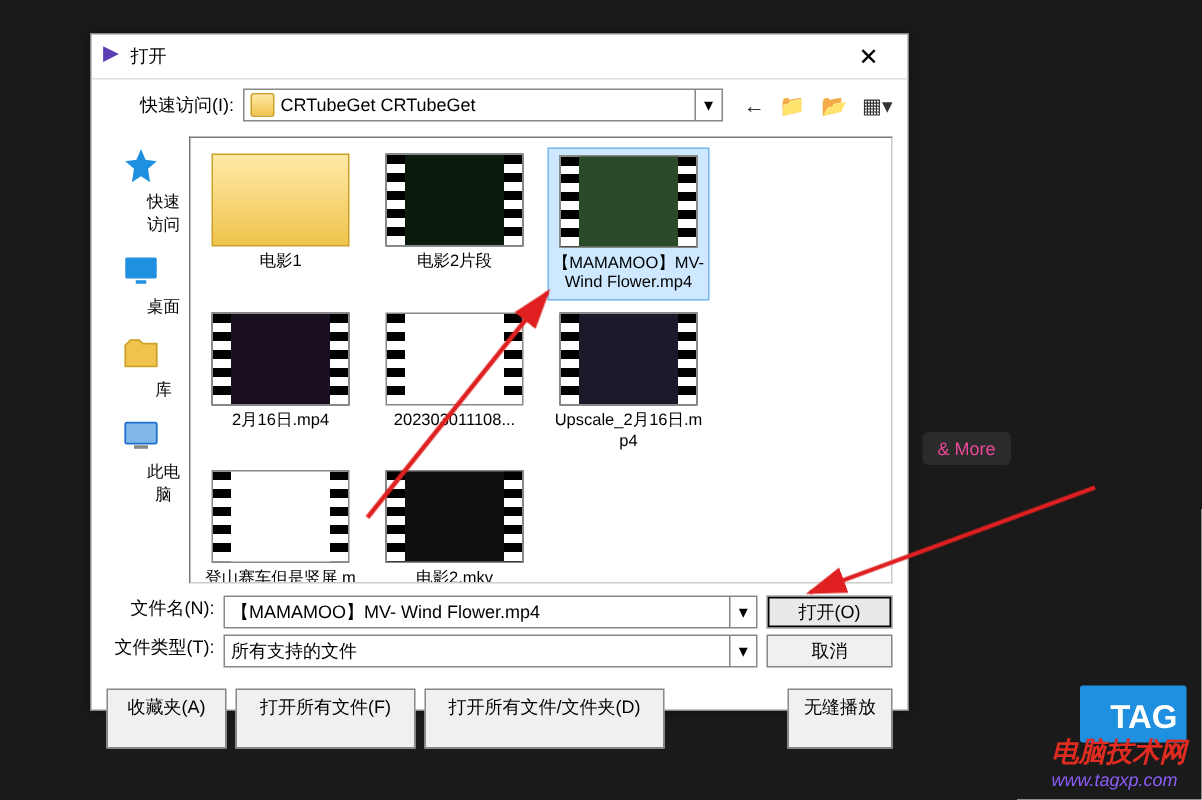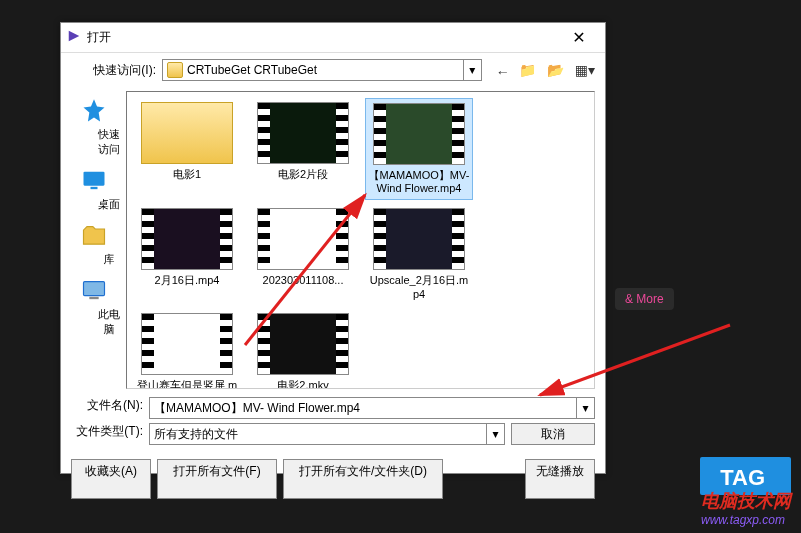--- a/index.html
+++ b/index.html
@@ -190,21 +190,21 @@
   }
   .watermark .wm1 { color:#e02b20; font-size:18px; font-weight:bold; font-style:italic; }
   .watermark .wm2 { color:#8b5cf6; font-size:12px; font-style:italic; }
   .tag-badge {
     position:absolute;
     right:10px; bottom:38px;
     background:#1f8fe0;
     color:#fff;
     font-size:22px;
     font-weight:bold;
-    padding:8px 26px 4px 20px;
+    padding:8px 6px 4px 20px;
     border-radius:2px;
   }
   .arrow {
     position:absolute;
     pointer-events:none;
   }
   .arrow svg { overflow:visible; }
 </style>
 </head>
 <body>
@@ -310,20 +310,21 @@
     </div>
   </div>
 
   <div class="form-rows">
     <div class="form-row">
       <span class="flabel">文件名(N):</span>
       <div class="fcombo">
         <span style="flex:1">【MAMAMOO】MV- Wind Flower.mp4</span>
         <span class="dd">▾</span>
       </div>
+      <div class="btn">打开(O)</div>
     </div>
     <div class="form-row">
       <span class="flabel">文件类型(T):</span>
       <div class="fcombo">
         <span style="flex:1">所有支持的文件</span>
         <span class="dd">▾</span>
       </div>
       <div class="btn plain">取消</div>
     </div>
   </div>

